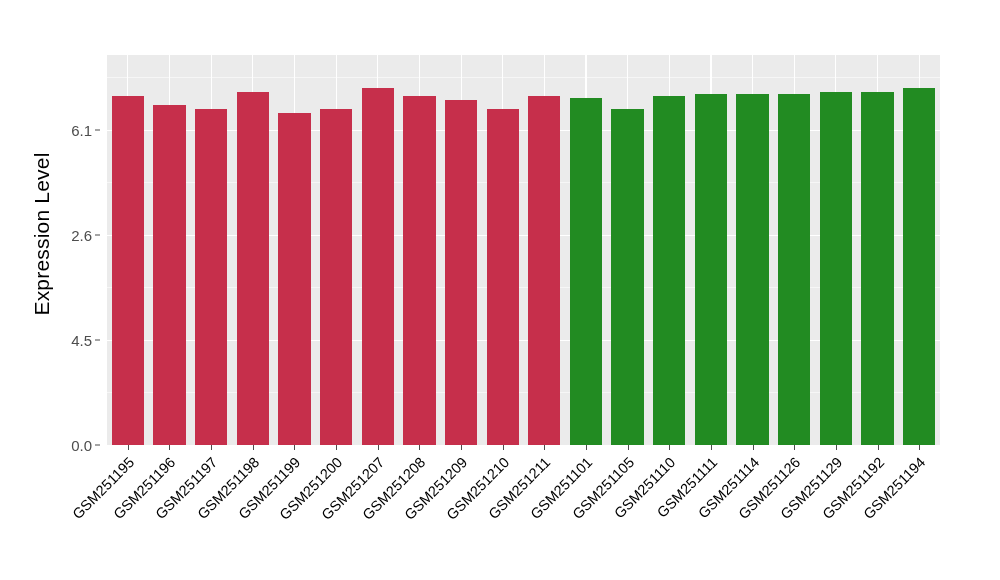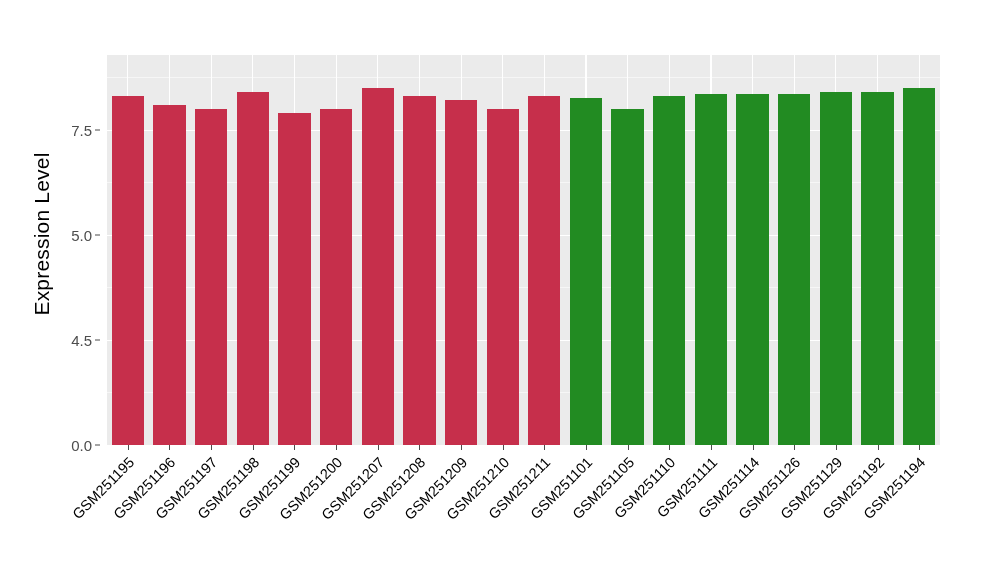--- a/index.html
+++ b/index.html
@@ -135,23 +135,23 @@
 
 <div id="chart-root">
 
   <div id="y-axis-title">Expression Level</div>
 
   <div id="y-tick-labels">
       <div class="y-tick-label" style="top: 445px;">0.0</div>
       <div class="y-tick-mark" style="top: 445px;"></div>
       <div class="y-tick-label" style="top: 339.935px;">4.5</div>
       <div class="y-tick-mark" style="top: 339.935px;"></div>
-      <div class="y-tick-label" style="top: 234.871px;">5.0</div>
+      <div class="y-tick-label" style="top: 234.871px;">2.6</div>
       <div class="y-tick-mark" style="top: 234.871px;"></div>
-      <div class="y-tick-label" style="top: 129.806px;">7.5</div>
+      <div class="y-tick-label" style="top: 129.806px;">6.1</div>
       <div class="y-tick-mark" style="top: 129.806px;"></div>
     </div>
 
   <div id="panel">
     <div id="grid-layer">
         <div class="grid-minor-h" style="top: 337.468px;"></div>
         <div class="grid-minor-h" style="top: 232.403px;"></div>
         <div class="grid-minor-h" style="top: 127.338px;"></div>
         <div class="grid-minor-h" style="top: 22.2737px;"></div>
         <div class="grid-major-h" style="top: 390px;"></div>

